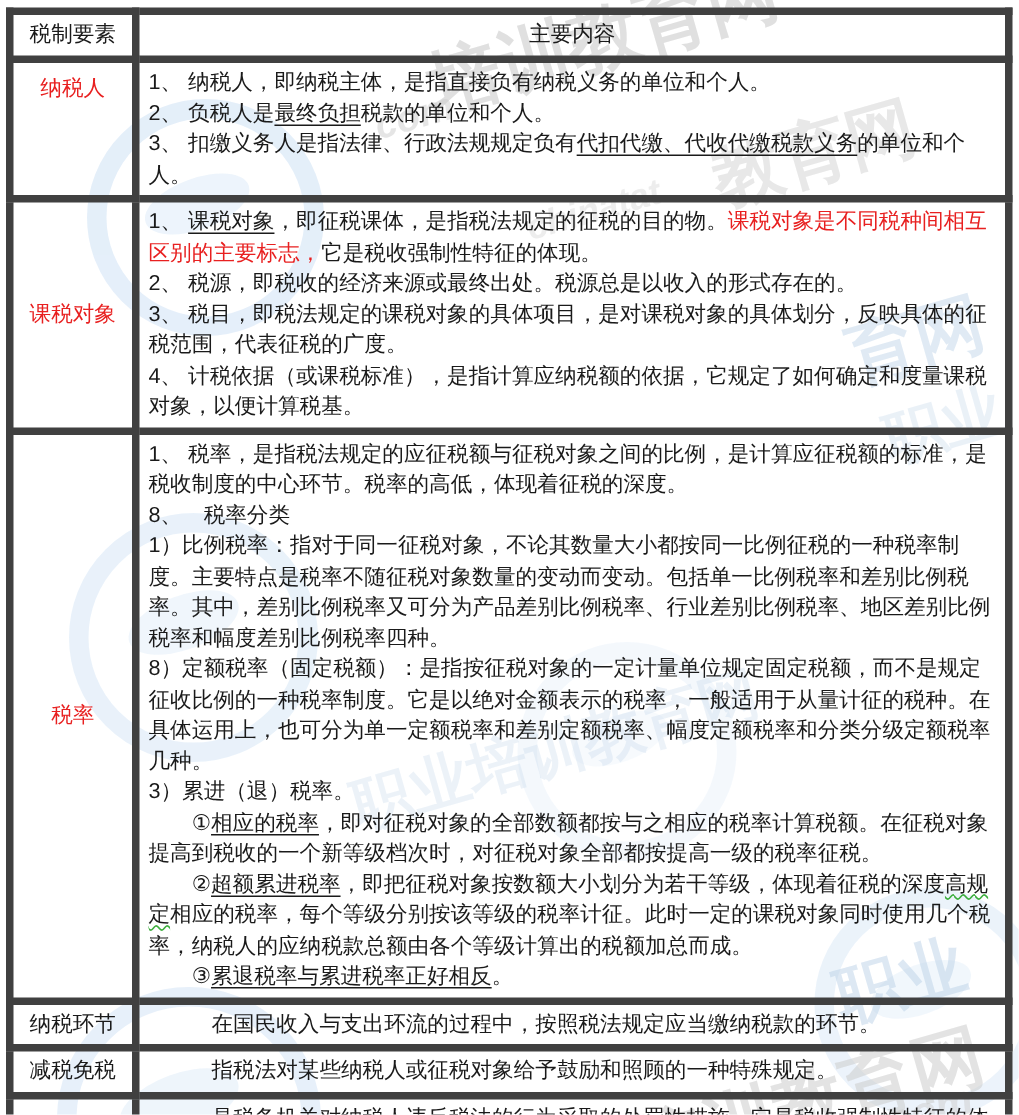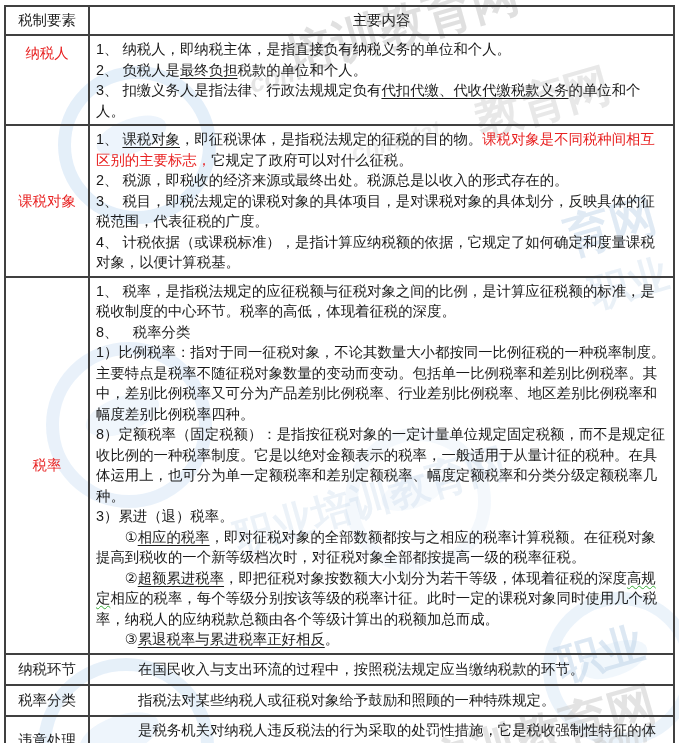--- a/index.html
+++ b/index.html
@@ -21,21 +21,21 @@
   .ring:after{content:"";position:absolute;left:18%;top:30%;width:55%;height:26%;
         border-radius:50%;background:#cfe2f5;opacity:.7;transform:rotate(-20deg);}
 
   
   table.tax{
     position:absolute;left:4px;top:5px;z-index:1;
     width:671px;border-collapse:collapse;table-layout:fixed;
     background:transparent;
     font-size:14.4px;line-height:20.5px;
   }
-  table.tax th, table.tax td{border:2px solid #404040;background:transparent;}
+  table.tax th, table.tax td{border:5px solid #404040;background:transparent;}
   th{font-weight:normal;height:27px;text-align:center;padding:0;}
   col.c1{width:84px;}
 
   td.label{
     text-align:center;vertical-align:middle;padding:2px;
   }
   td.label.red{color:#e82020;}
   tr.vtop td.label{vertical-align:top;padding-top:7px;}
 
   td.content{
@@ -95,21 +95,21 @@
           <td class="label red">纳税人</td>
           <td class="content">
             <p><span>1、 纳税人，即纳税主体，是指直接负有纳税义务的单位和个人。</span></p>
             <p><span>2、 负税人是</span><span class="u">最终负担</span><span>税款的单位和个人。</span></p>
             <p><span>3、 扣缴义务人是指法律、行政法规规定负有</span><span class="u">代扣代缴、代收代缴税款义务</span><span>的单位和个人。</span></p>
           </td>
         </tr>
         <tr>
           <td class="label red">课税对象</td>
           <td class="content">
-            <p><span>1、 </span><span class="u">课税对象</span><span>，即征税课体，是指税法规定的征税的目的物。</span><span class="red">课税对象是不同税种间相互区别的主要标志，</span><span>它规定了政府可以对什么征税。</span></p>
+            <p><span>1、 </span><span class="u">课税对象</span><span>，即征税课体，是指税法规定的征税的目的物。</span><span class="red">课税对象是不同税种间相互区别的主要标志，</span><span>它是税收强制性特征的体现。</span></p>
             <p><span>2、 税源，即税收的经济来源或最终出处。税源总是以收入的形式存在的。</span></p>
             <p><span>3、 税目，即税法规定的课税对象的具体项目，是对课税对象的具体划分，反映具体的征税范围，代表征税的广度。</span></p>
             <p><span>4、 计税依据（或课税标准），是指计算应纳税额的依据，它规定了如何确定和度量课税对象，以便计算税基。</span></p>
           </td>
         </tr>
         <tr>
           <td class="label red">税率</td>
           <td class="content">
             <p><span>1、 税率，是指税法规定的应征税额与征税对象之间的比例，是计算应征税额的标准，是税收制度的中心环节。税率的高低，体现着征税的深度。</span></p>
             <p><span>8、　税率分类</span></p>
@@ -121,21 +121,21 @@
             <p><span>　　③</span><span class="u">累退税率与累进税率正好相反</span><span>。</span></p>
           </td>
         </tr>
         <tr class="pad">
           <td class="label">纳税环节</td>
           <td class="content">
             <p><span>在国民收入与支出环流的过程中，按照税法规定应当缴纳税款的环节。</span></p>
           </td>
         </tr>
         <tr class="pad">
-          <td class="label">税率分类</td>
+          <td class="label">减税免税</td>
           <td class="content">
             <p><span>指税法对某些纳税人或征税对象给予鼓励和照顾的一种特殊规定。</span></p>
           </td>
         </tr>
         <tr class="pad">
           <td class="label">违章处理</td>
           <td class="content">
             <p><span>是税务机关对纳税人违反税法的行为采取的处罚性措施，它是税收强制性特征的体现。</span></p>
           </td>
         </tr>

